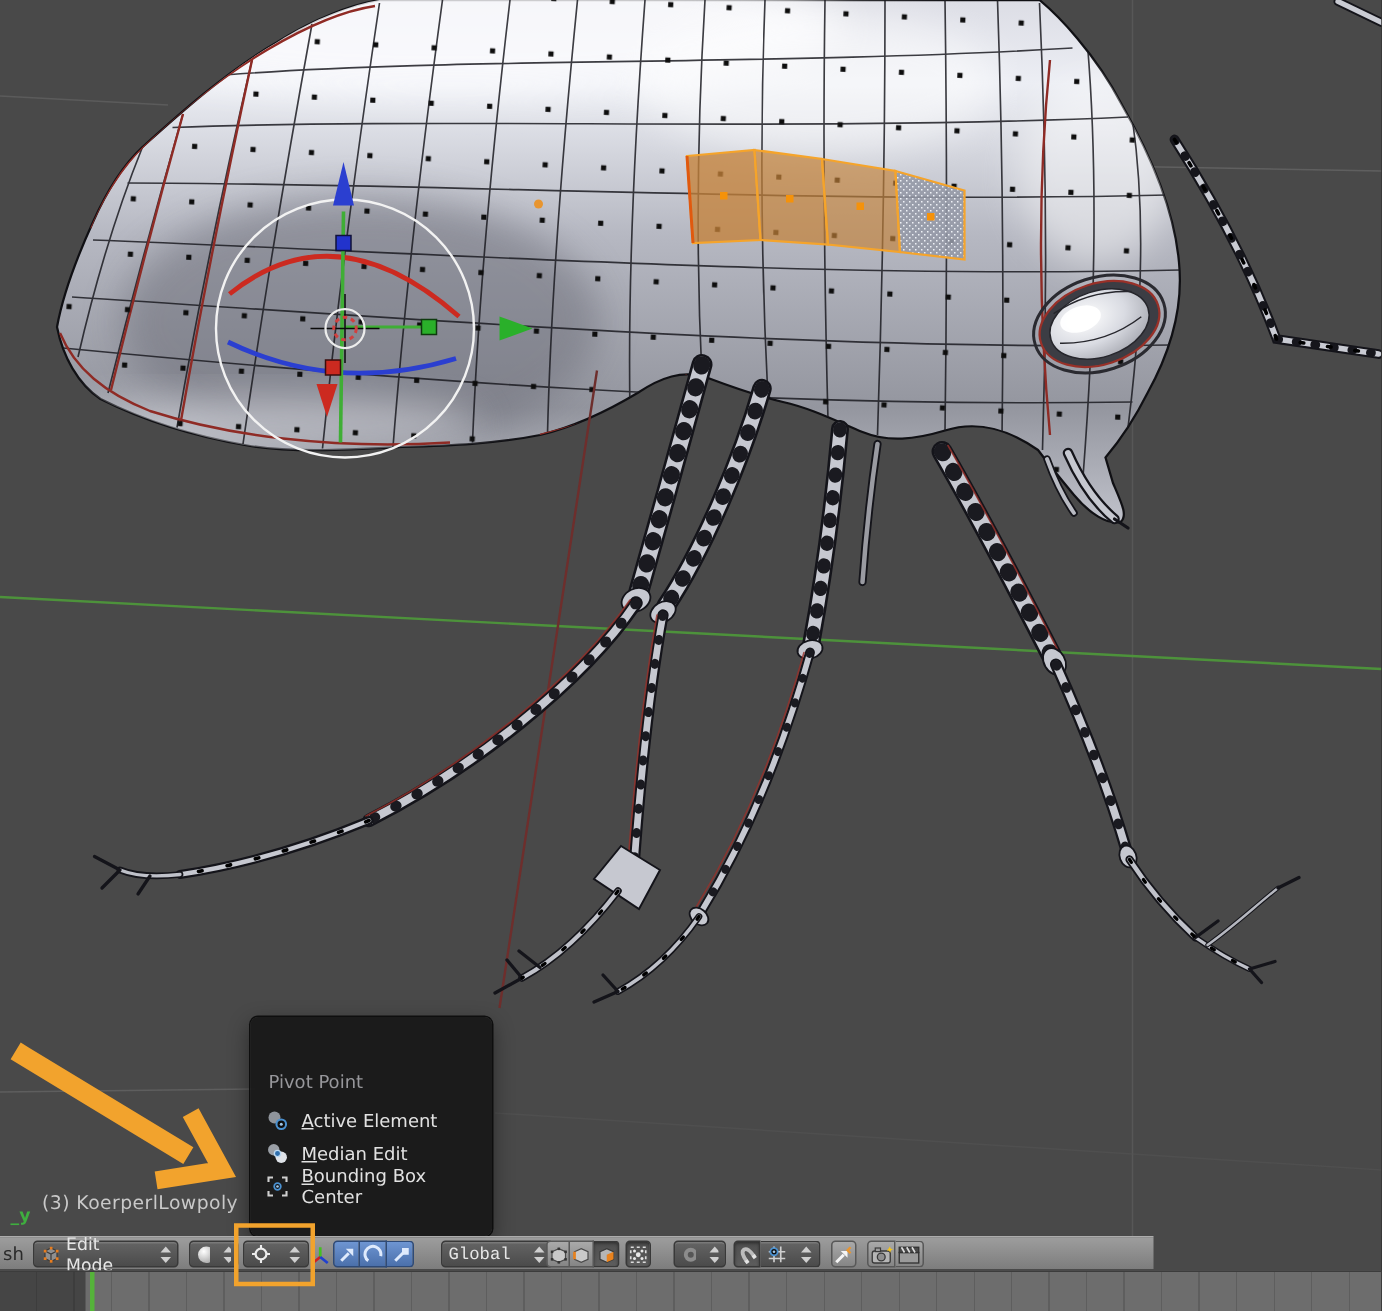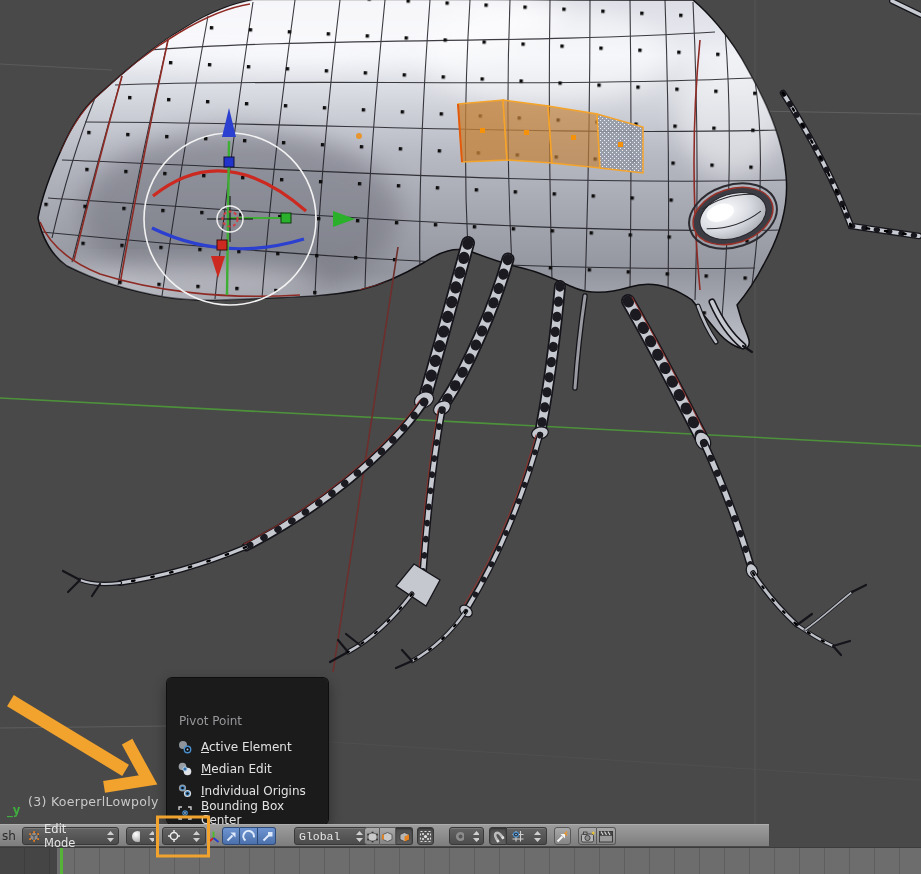--- a/index.html
+++ b/index.html
@@ -283,31 +283,20 @@
             <circle cx="5.5" cy="5.5" r="3.8" fill="#9a9fa6"></circle>
             <circle cx="10.5" cy="10.5" r="3.8" fill="#dfe3e8"></circle>
             <circle cx="8" cy="8" r="2.1" fill="#2e6fae" stroke="#bcd8f0" stroke-width=".9"></circle>
           </svg>
     </span>
     <span class="mi-label"><span></span><span class="ul">M</span><span>edian Edit</span></span>
   </div>
   <div class="menu-item">
     <span class="mi-icon">
       <svg width="16" height="16">
-            <circle cx="5.5" cy="5" r="3.6" fill="#9a9fa6"></circle>
-            <circle cx="5.5" cy="5" r="1.9" fill="#0d0d0d" stroke="#4a90cf" stroke-width="1.1"></circle>
-            <circle cx="10.5" cy="10.5" r="3.6" fill="#d8dce2"></circle>
-            <circle cx="10.5" cy="10.5" r="1.9" fill="#0d0d0d" stroke="#4a90cf" stroke-width="1.1"></circle>
-          </svg>
-    </span>
-    <span class="mi-label"><span></span><span class="ul">I</span><span>ndividual Origins</span></span>
-  </div>
-  <div class="menu-item">
-    <span class="mi-icon">
-      <svg width="16" height="16">
             <path d="M2,5V2H5 M11,2H14V5 M14,11V14H11 M5,14H2V11" stroke="#cfcfcf" stroke-width="1.4" fill="none"></path>
             <circle cx="8" cy="8" r="2.2" fill="#0d0d0d" stroke="#4a90cf" stroke-width="1.2"></circle>
             <circle cx="8" cy="8" r=".9" fill="#9fc6e8"></circle>
           </svg>
     </span>
     <span class="mi-label"><span></span><span class="ul">B</span><span>ounding Box Center</span></span>
   </div>
 </div>
 
 <div id="header">

